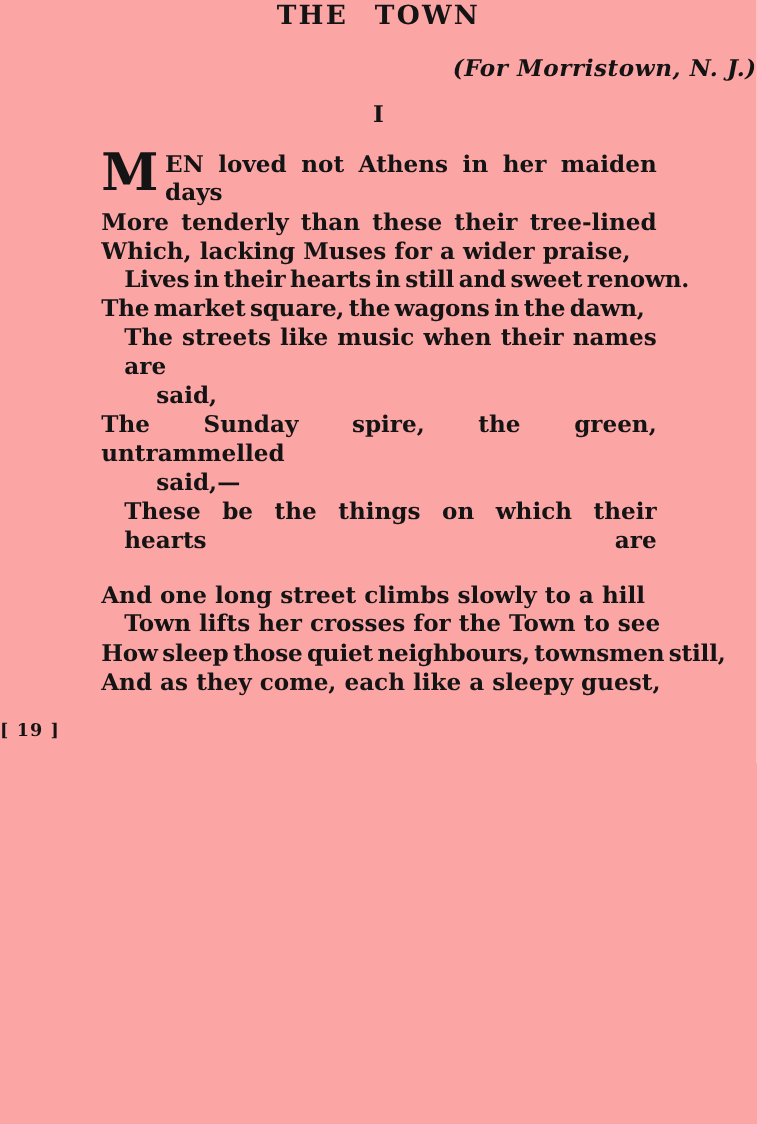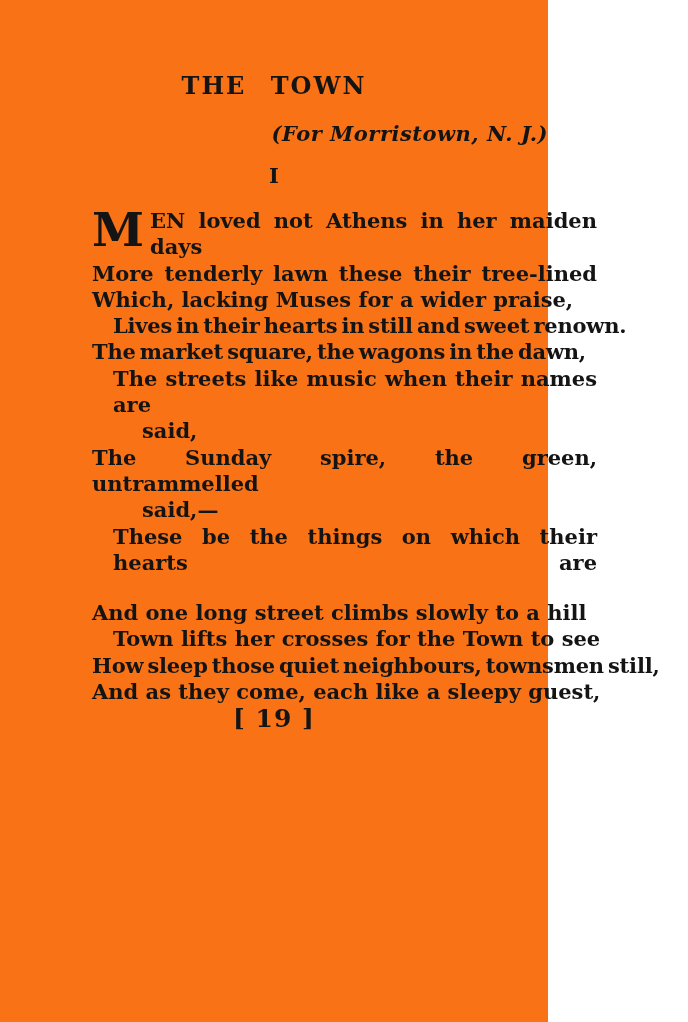--- a/index.html
+++ b/index.html
@@ -9,24 +9,23 @@
   }
   body {
     width: 688px;
     height: 1022px;
     overflow: hidden;
     font-family: "DejaVu Serif", "Liberation Serif", serif;
     color: #141414;
   }
   .page {
     box-sizing: border-box;
-    width: 548px;
+    width: 688px;
     height: 1022px;
-    padding-top: 72px;
-    background: #f97316;
+    background: #fca5a5;
   }
   .title {
     text-align: center;
     font-size: 24px;
     font-weight: 700;
     letter-spacing: 2px;
     word-spacing: 14px;
     line-height: 28px;
   }
   .dedication {
@@ -64,42 +63,42 @@
   .ind2 { margin-left: 50px; }
   .dropcap {
     float: left;
     font-size: 47px;
     line-height: 46px;
     height: 50px;
     font-weight: 700;
     margin: -1px 6px 0 0;
   }
   .pagenum {
-    margin-top: 2px;
-    text-align: center;
-    font-size: 25px;
+    margin-top: 19px;
+    text-align: left;
+    font-size: 16px;
     font-weight: 700;
     letter-spacing: 1px;
     line-height: 24px;
   }
 </style>
 </head>
 <body>
 
 <div class="page">
   <div class="title">THE TOWN</div>
 
   <div class="dedication">(For Morristown, N. J.)</div>
 
   <div class="numeral">I</div>
 
   <div class="poem">
       <div class="stanza">
         <div class="line ind0 j"><span class="dropcap">M</span>EN loved not Athens in her maiden days</div>
-        <div class="line ind0 j">More tenderly lawn these their tree-lined</div>
+        <div class="line ind0 j">More tenderly than these their tree-lined</div>
         <div class="line ind0">Which, lacking Muses for a wider praise,</div>
         <div class="line ind1 t">Lives in their hearts in still and sweet renown.</div>
         <div class="line ind0 t">The market square, the wagons in the dawn,</div>
         <div class="line ind1 j">The streets like music when their names are</div>
         <div class="line ind2">said,</div>
         <div class="line ind0 j">The Sunday spire, the green, untrammelled</div>
         <div class="line ind2">said,—</div>
         <div class="line ind1 j">These be the things on which their hearts are</div>
       </div>
       <div class="stanza">

